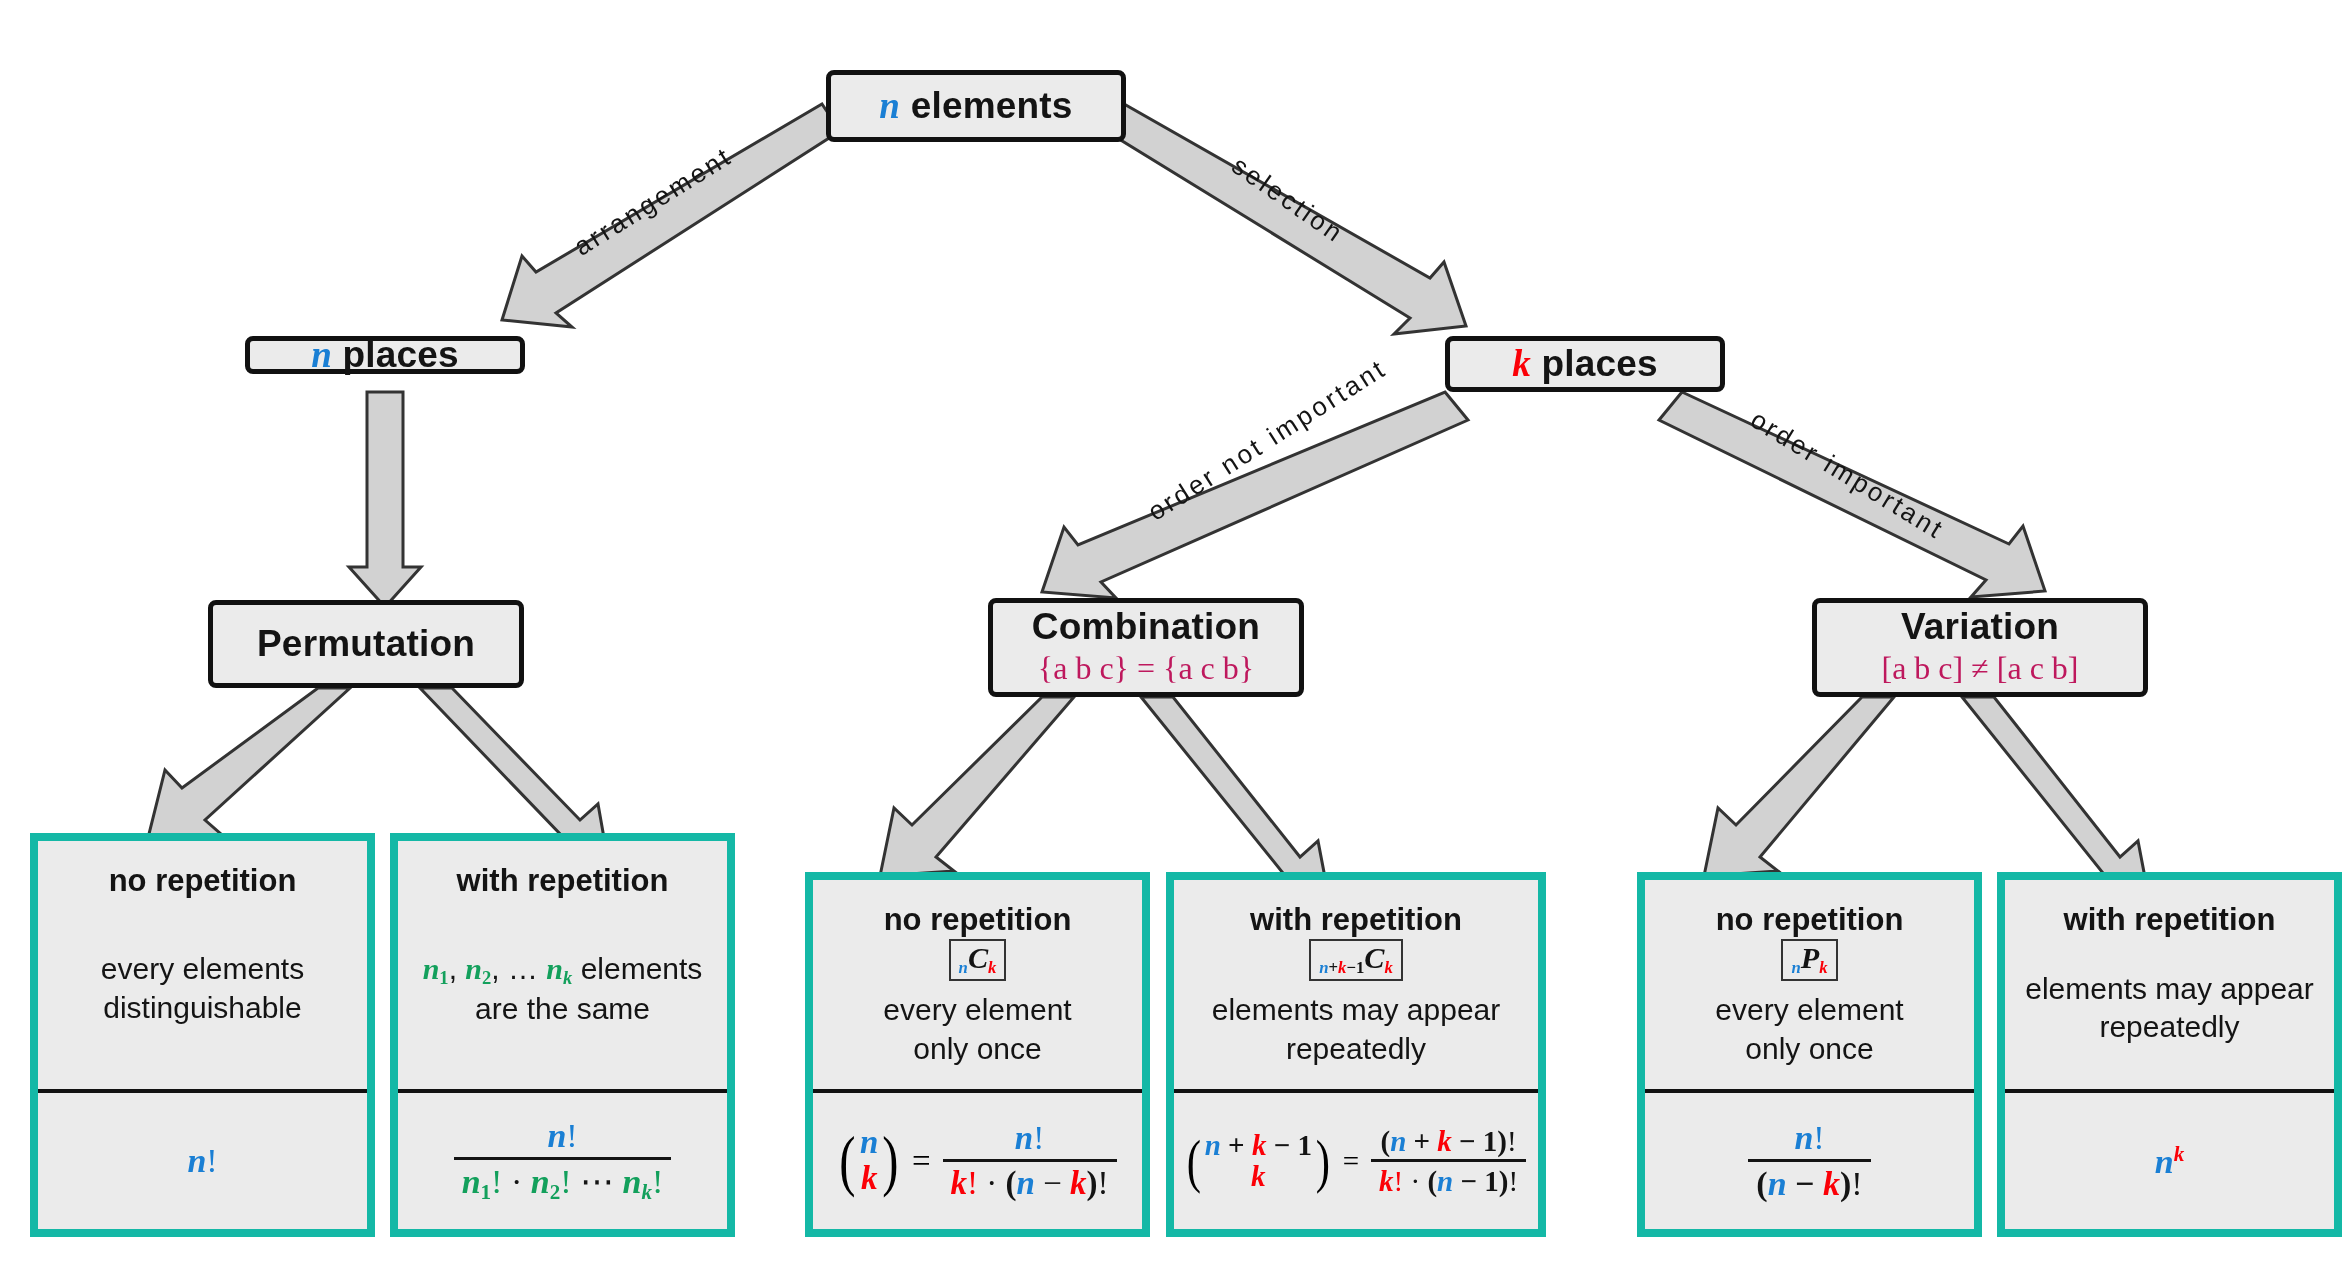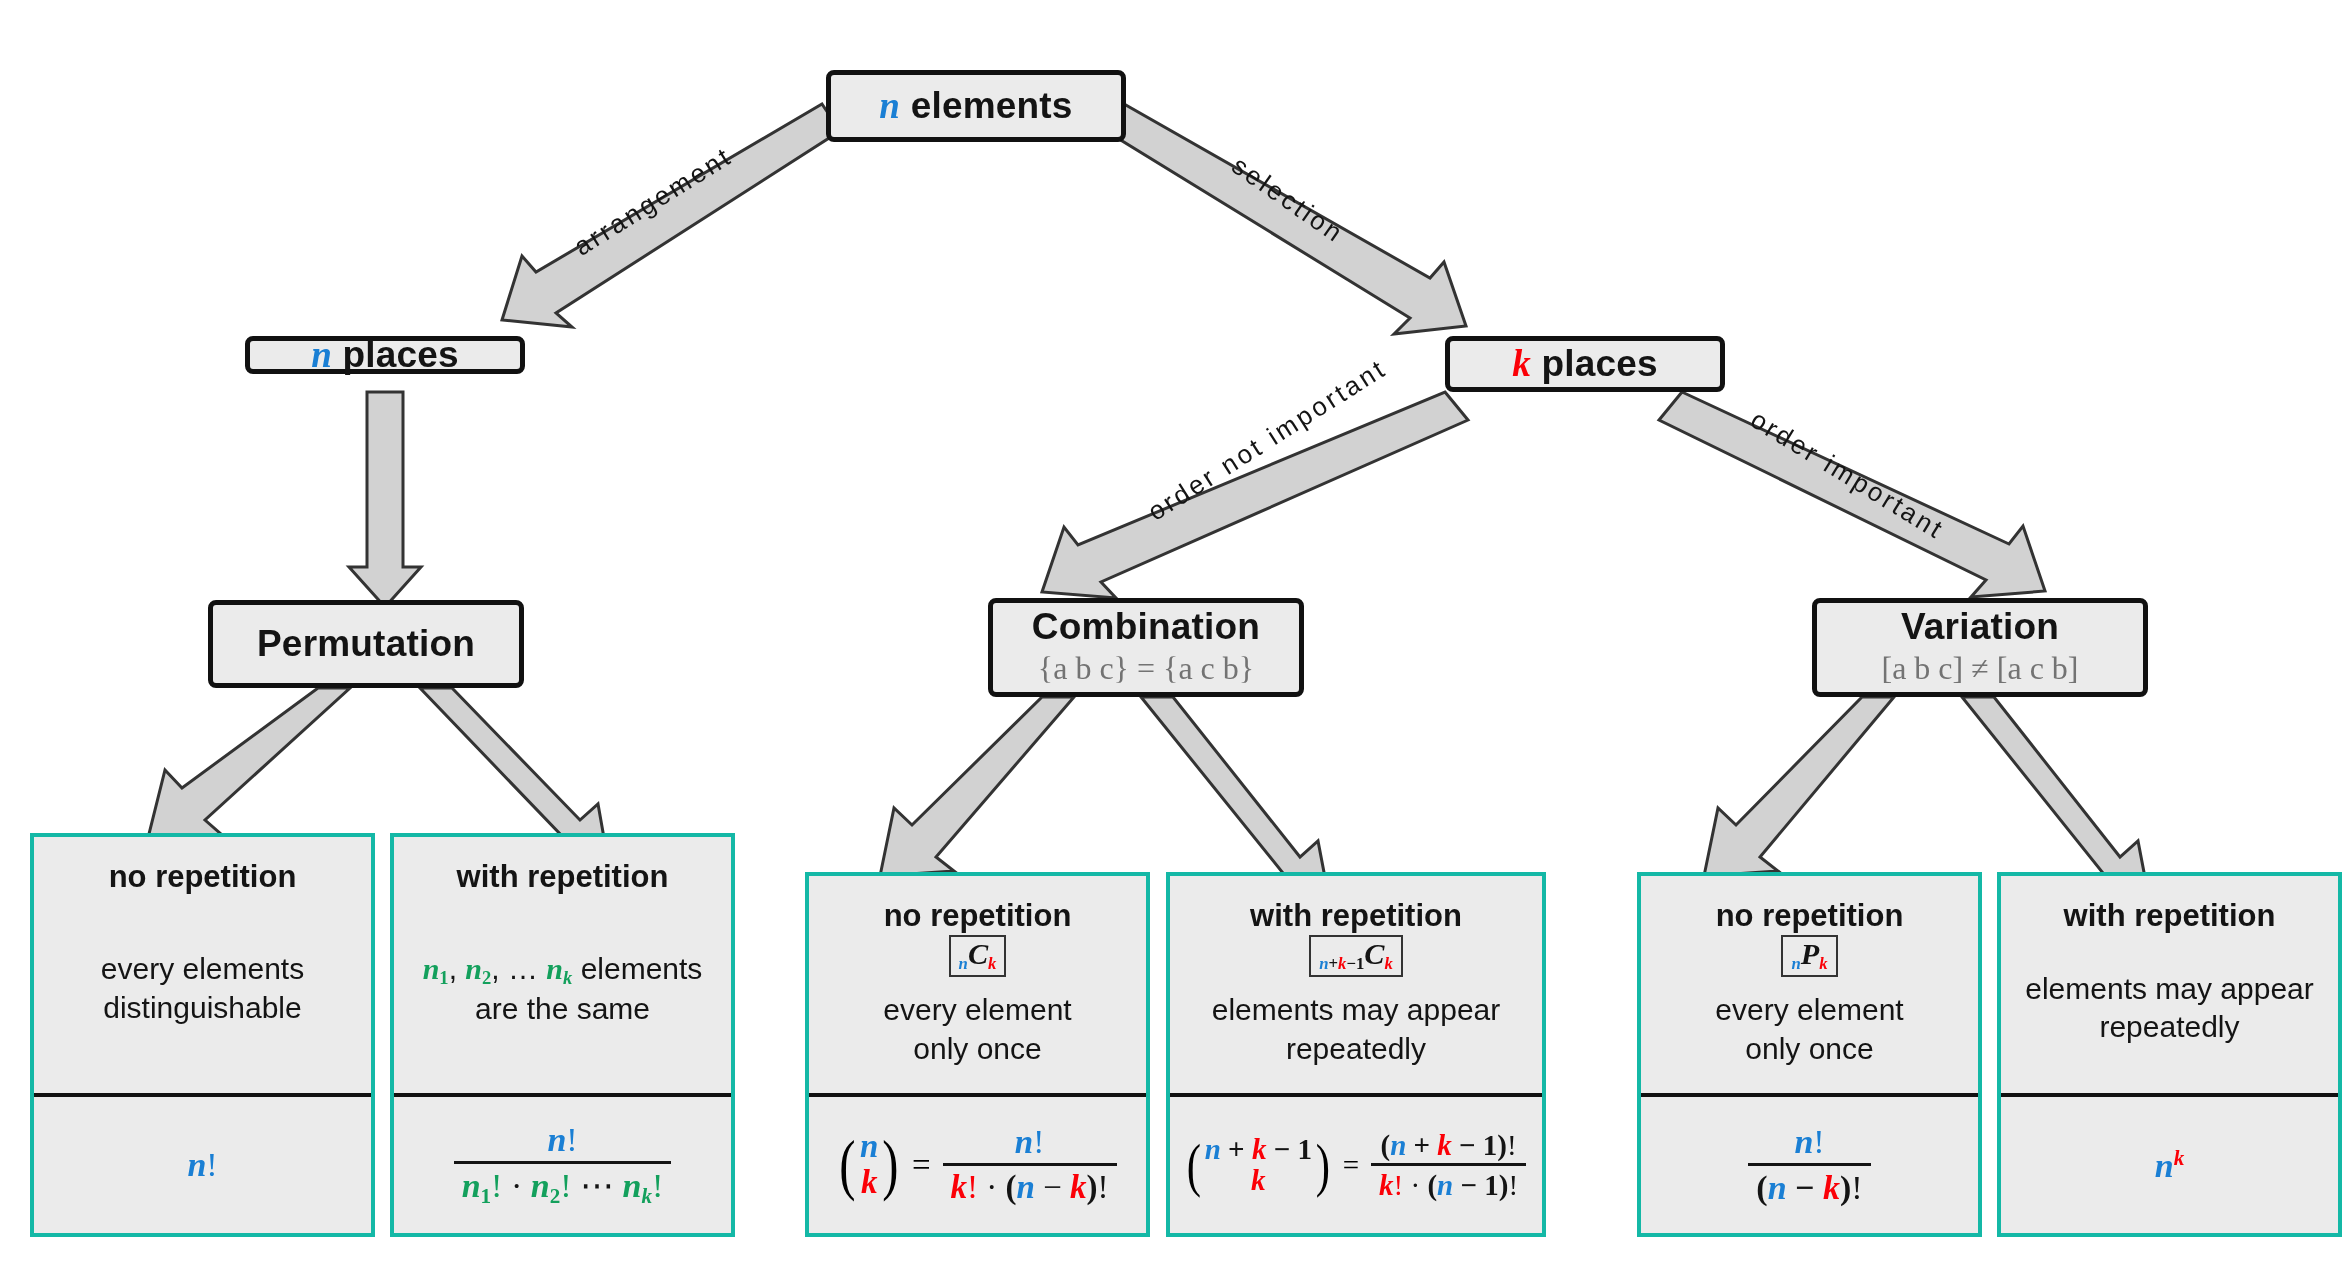--- a/index.html
+++ b/index.html
@@ -13,27 +13,27 @@
     background:#ebebeb;
     border:5px solid #111;
     border-radius:8px;
     box-sizing:border-box;
     display:flex;flex-direction:column;
     align-items:center;justify-content:center;
     text-align:center;
     z-index:5;
   }
   .node .ttl{font-weight:bold;font-size:37px;color:#141414;letter-spacing:.2px;line-height:1.05;white-space:nowrap;}
-  .node .sub{font-family:"Liberation Serif",serif;font-size:32px;color:#737373;margin-top:4px;white-space:nowrap;}
+  .node .sub{font-family:"Liberation Serif",serif;font-size:32px;color:#be185d;margin-top:4px;white-space:nowrap;}
 
   
   .leaf{
     position:absolute;
     background:#ebebeb;
-    border:4px solid #14b8a6;
+    border:8px solid #14b8a6;
     box-sizing:border-box;
     z-index:5;
     display:flex;flex-direction:column;
   }
   .leaf .top{
     flex:1 1 auto;
     display:flex;flex-direction:column;
     align-items:center;
     padding-top:22px;
     box-sizing:border-box;

